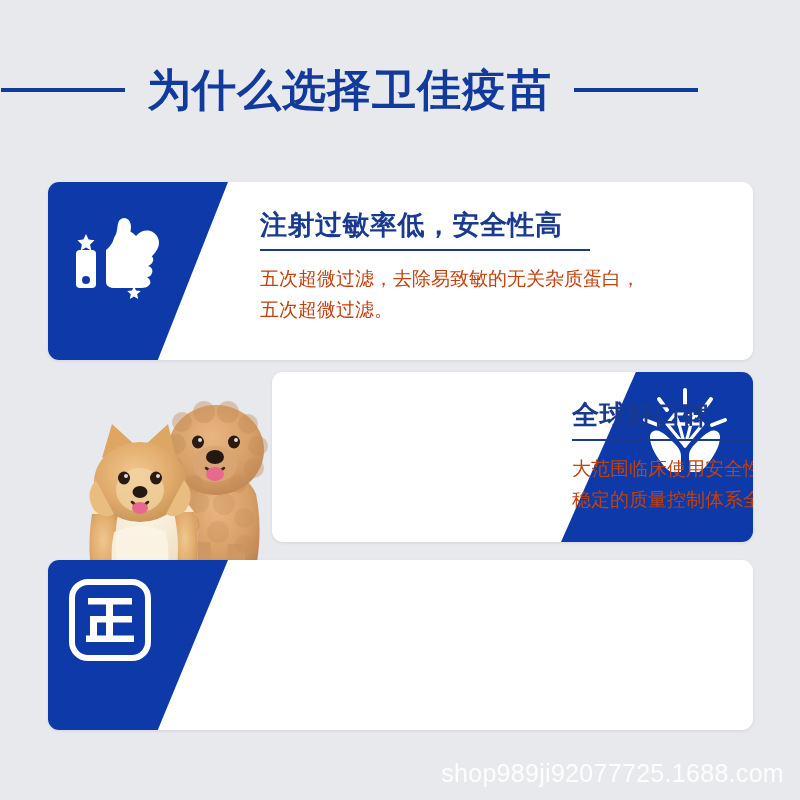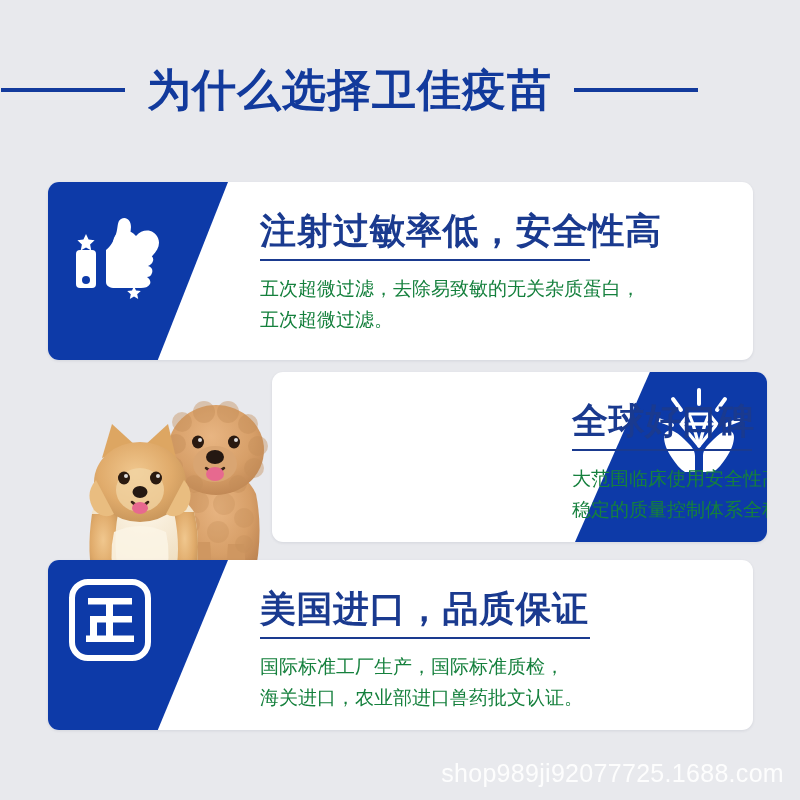--- a/index.html
+++ b/index.html
@@ -90,38 +90,38 @@
   .card.right-icon .card-icon { right: 14px; top: 14px; }
 
   .card-body {
     position: absolute;
     top: 28px;
   }
   .card.left-icon .card-body { left: 212px; right: 24px; }
   .card.right-icon .card-body { left: 300px; right: 150px; }
 
   .card-title {
-    font-size: 36px;
+    font-size: 27px;
     font-weight: bold;
     color: #1a3a8f;
     line-height: 1.18;
     letter-spacing: 0.5px;
     white-space: nowrap;
   }
   .card-rule {
     height: 2px;
     background: #1a3a8f;
     margin-top: 7px;
   }
   .card.left-icon .card-rule { width: 330px; }
   .card.right-icon .card-rule { width: 180px; }
   .card-desc {
     margin-top: 13px;
     font-size: 19px;
-    color: #15803d;
+    color: #c2410c;
     line-height: 1.62;
     white-space: nowrap;
   }
 
   
   .watermark {
     position: absolute;
     right: 16px;
     bottom: 12px;
     font-size: 25px;
@@ -257,21 +257,21 @@
   <div class="card-body">
     <div class="card-title">注射过敏率低，安全性高</div>
     <div class="card-rule"></div>
     <div class="card-desc">
       <div>五次超微过滤，去除易致敏的无关杂质蛋白，</div>
       <div>五次超微过滤。</div>
     </div>
   </div>
 </div>
 
-<div class="card right-icon" style="left:272px; top:372px; width:481px; height:170px;padding-left:14px;">
+<div class="card right-icon" style="left:272px; top:372px; width:481px; height:170px;">
   <div class="card-blue"></div>
   <div class="card-icon" style="width:108px; height:104px;">
     <svg width="108" height="104" viewBox="0 0 108 104" xmlns="http://www.w3.org/2000/svg">
 
       <g stroke="#ffffff" stroke-width="4" stroke-linecap="round">
         <line x1="54" y1="4" x2="54" y2="18"></line>
         <line x1="28" y1="13" x2="36" y2="24"></line>
         <line x1="80" y1="13" x2="72" y2="24"></line>
         <line x1="14" y1="34" x2="27" y2="39"></line>
         <line x1="94" y1="34" x2="81" y2="39"></line>
@@ -307,23 +307,15 @@
       <rect x="10" y="10" width="76" height="76" rx="16" ry="16" fill="none" stroke="#ffffff" stroke-width="6"></rect>
 
       <rect x="26" y="26" width="44" height="6.5" fill="#ffffff"></rect>
       <rect x="44" y="26" width="7" height="44" fill="#ffffff"></rect>
       <rect x="28" y="44" width="23" height="6.5" fill="#ffffff"></rect>
       <rect x="28" y="44" width="7" height="26" fill="#ffffff"></rect>
       <rect x="24" y="63.5" width="48" height="6.5" fill="#ffffff"></rect>
       <rect x="51" y="44" width="19" height="6.5" fill="#ffffff"></rect>
     </svg>
   </div>
-  <div class="card-body">
-    <div class="card-title">美国进口，品质保证</div>
-    <div class="card-rule"></div>
-    <div class="card-desc">
-      <div>国际标准工厂生产，国际标准质检，</div>
-      <div>海关进口，农业部进口兽药批文认证。</div>
-    </div>
-  </div>
 </div>
 
 <div class="watermark">shop989ji92077725.1688.com</div>
 
 </body></html>

